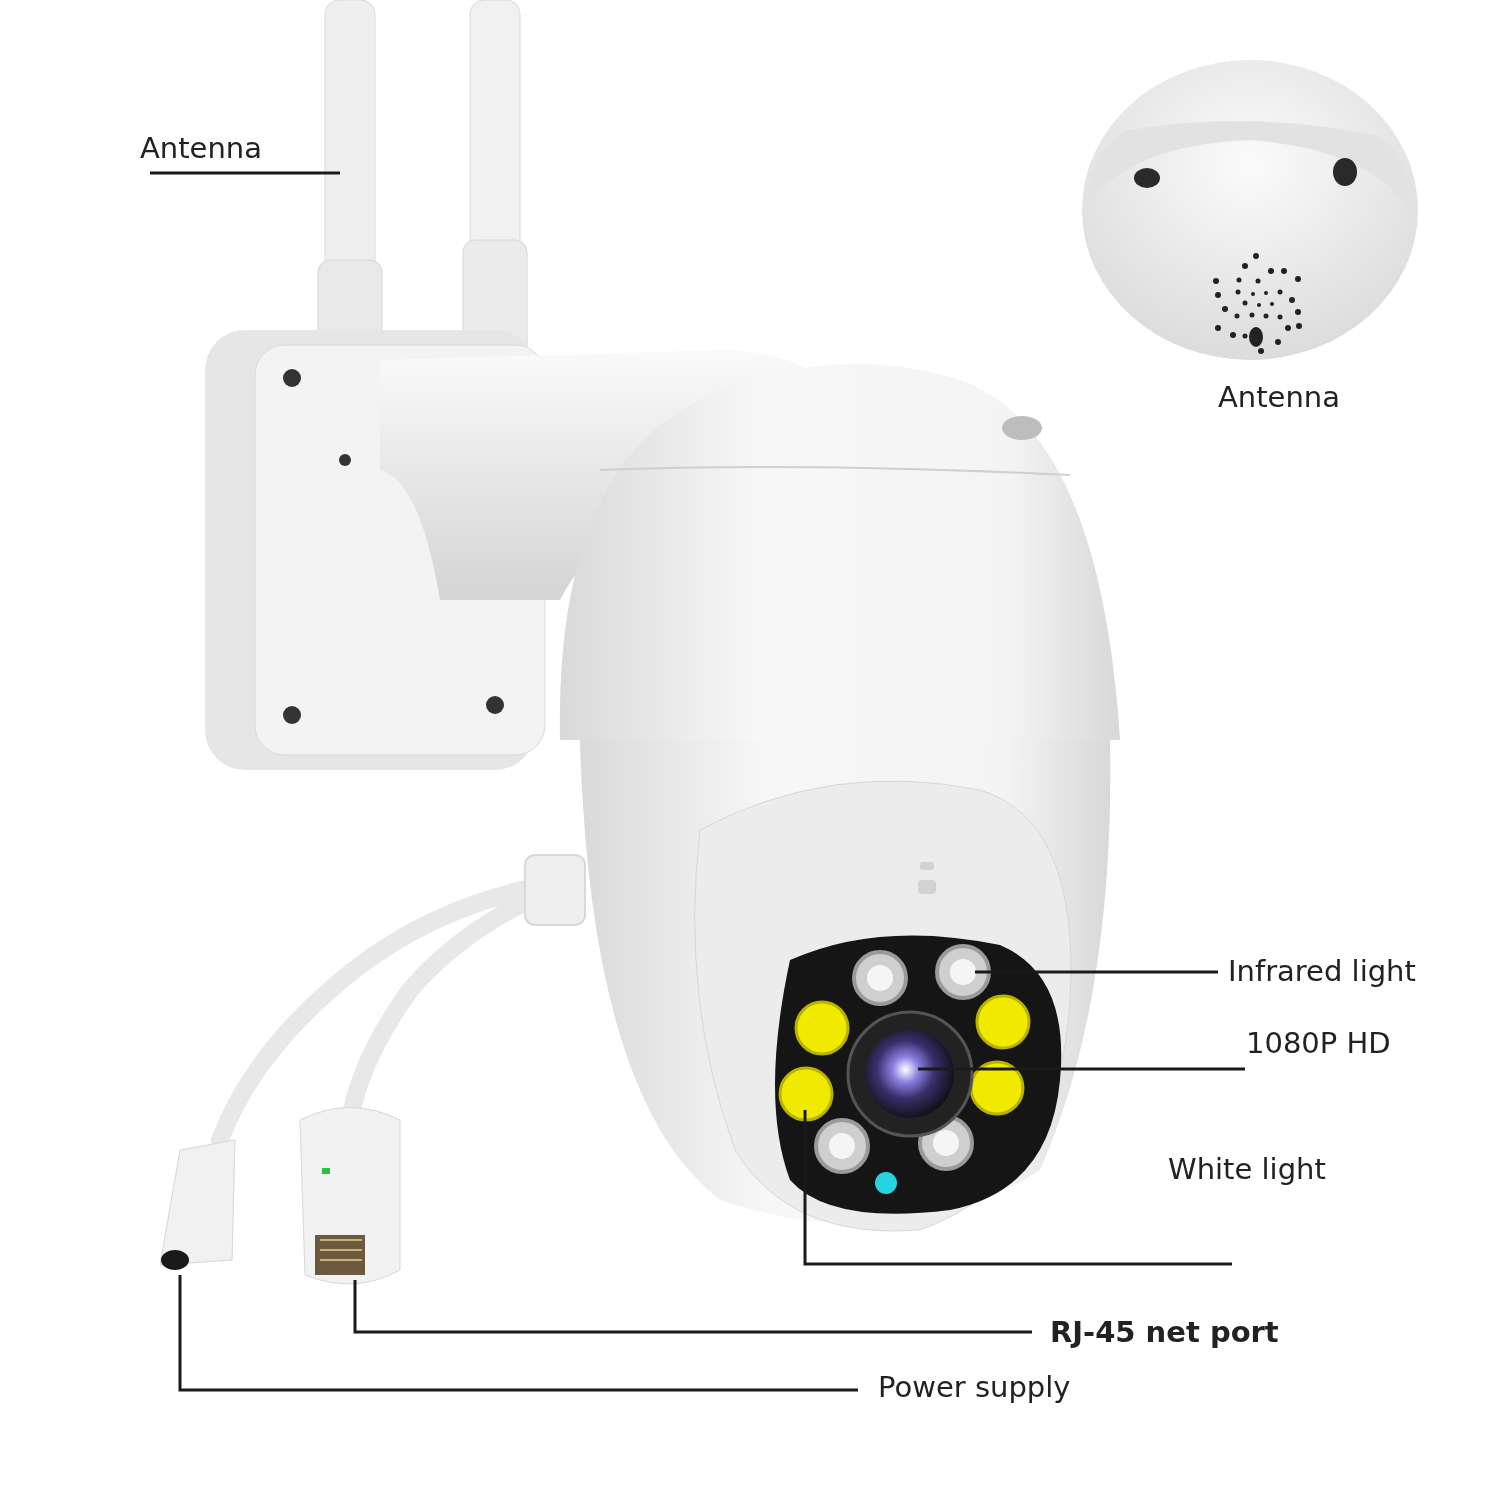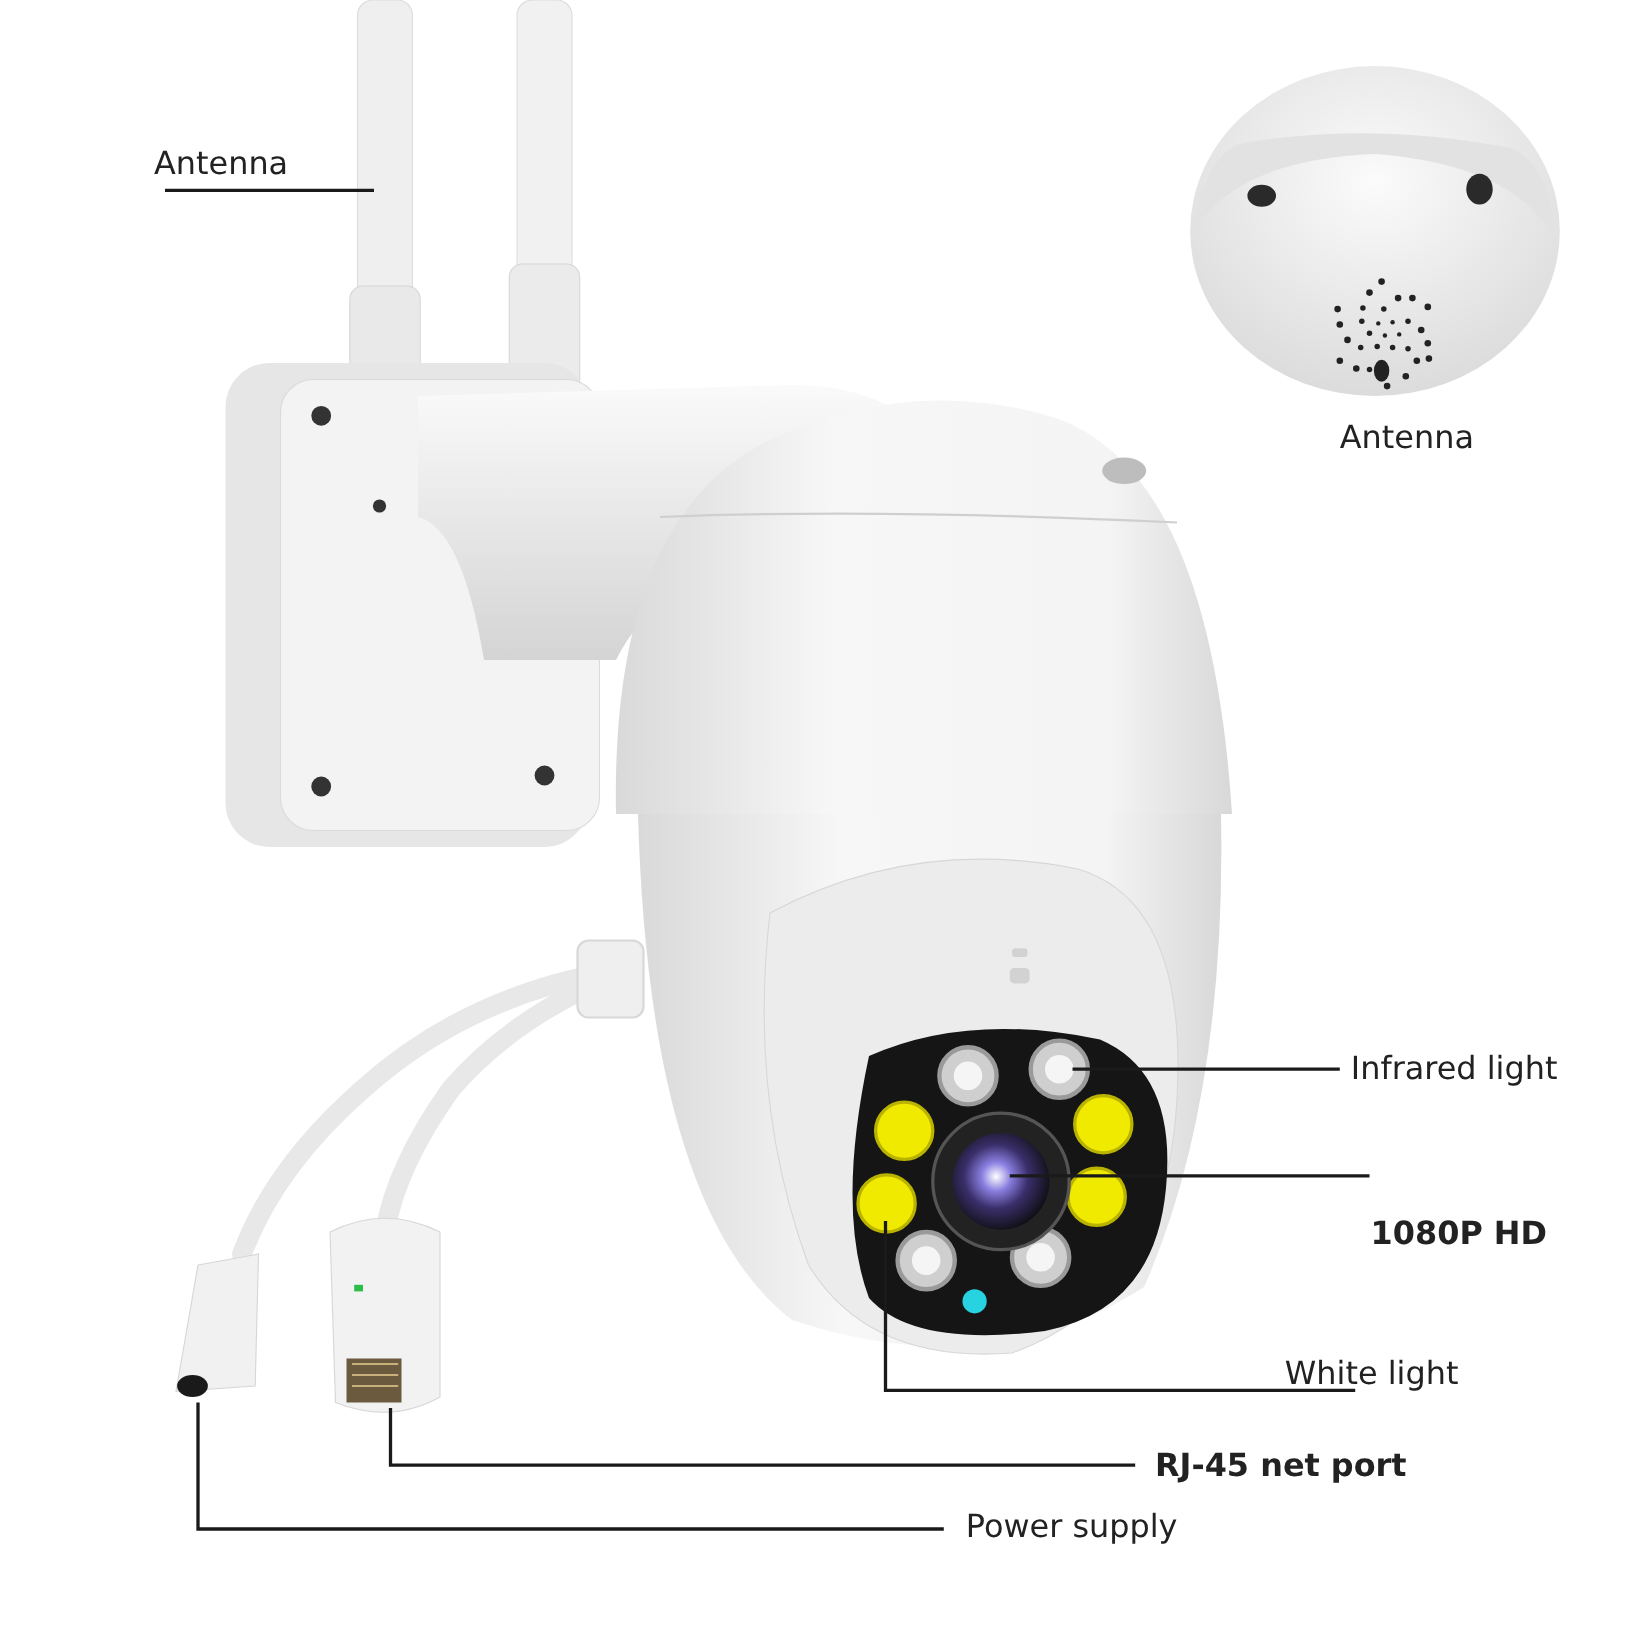--- a/index.html
+++ b/index.html
@@ -160,17 +160,17 @@
       <polyline points="805,1110 805,1264 1232,1264"></polyline>
       <polyline points="355,1280 355,1332 1032,1332"></polyline>
       <polyline points="180,1275 180,1390 858,1390"></polyline>
     </g>
   </svg>
 
 
   <div class="lbl" style="left:140px;top:131px;">Antenna</div>
   <div class="lbl" style="left:1218px;top:380px;">Antenna</div>
   <div class="lbl" style="left:1228px;top:954px;">Infrared light</div>
-  <div class="lbl" style="left:1246px;top:1104px;font-weight:bold;">1080P HD</div>
-  <div class="lbl" style="left:1168px;top:1231px;">White light</div>
+  <div class="lbl" style="left:1246px;top:1026px;">1080P HD</div>
+  <div class="lbl" style="left:1168px;top:1152px;">White light</div>
   <div class="lbl" style="left:1050px;top:1315px;font-weight:bold;">RJ-45 net port</div>
   <div class="lbl" style="left:878px;top:1370px;">Power supply</div>
 </div>
 
 </body></html>

